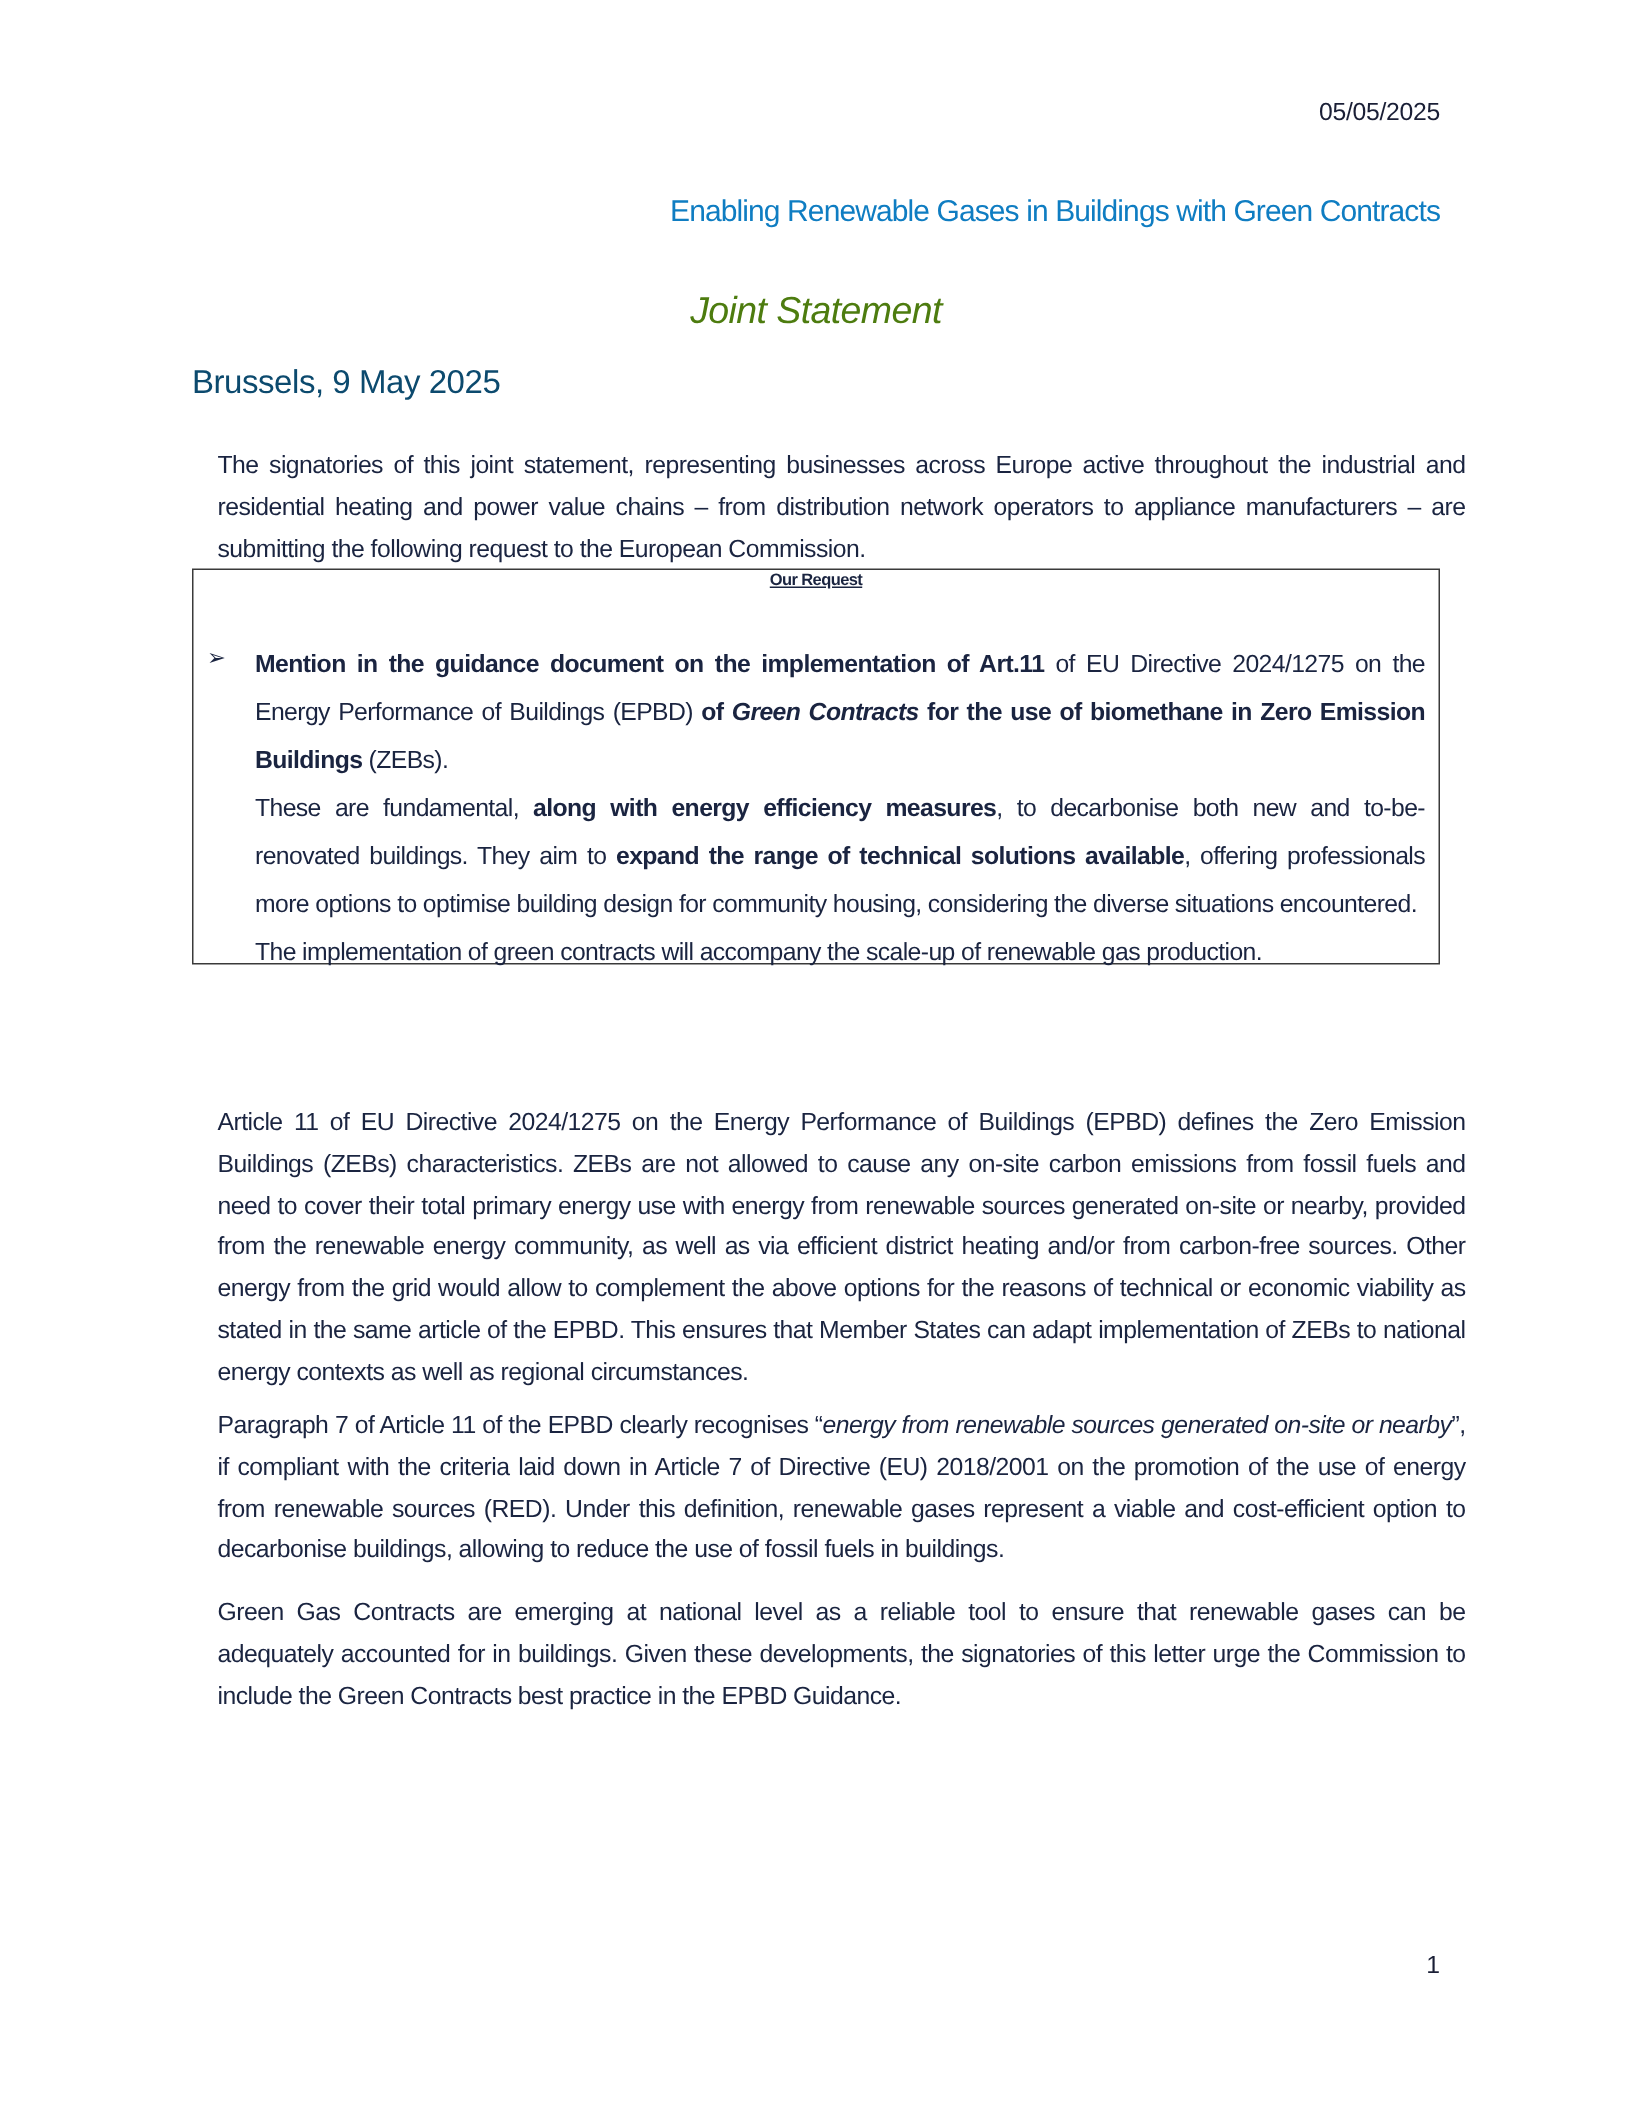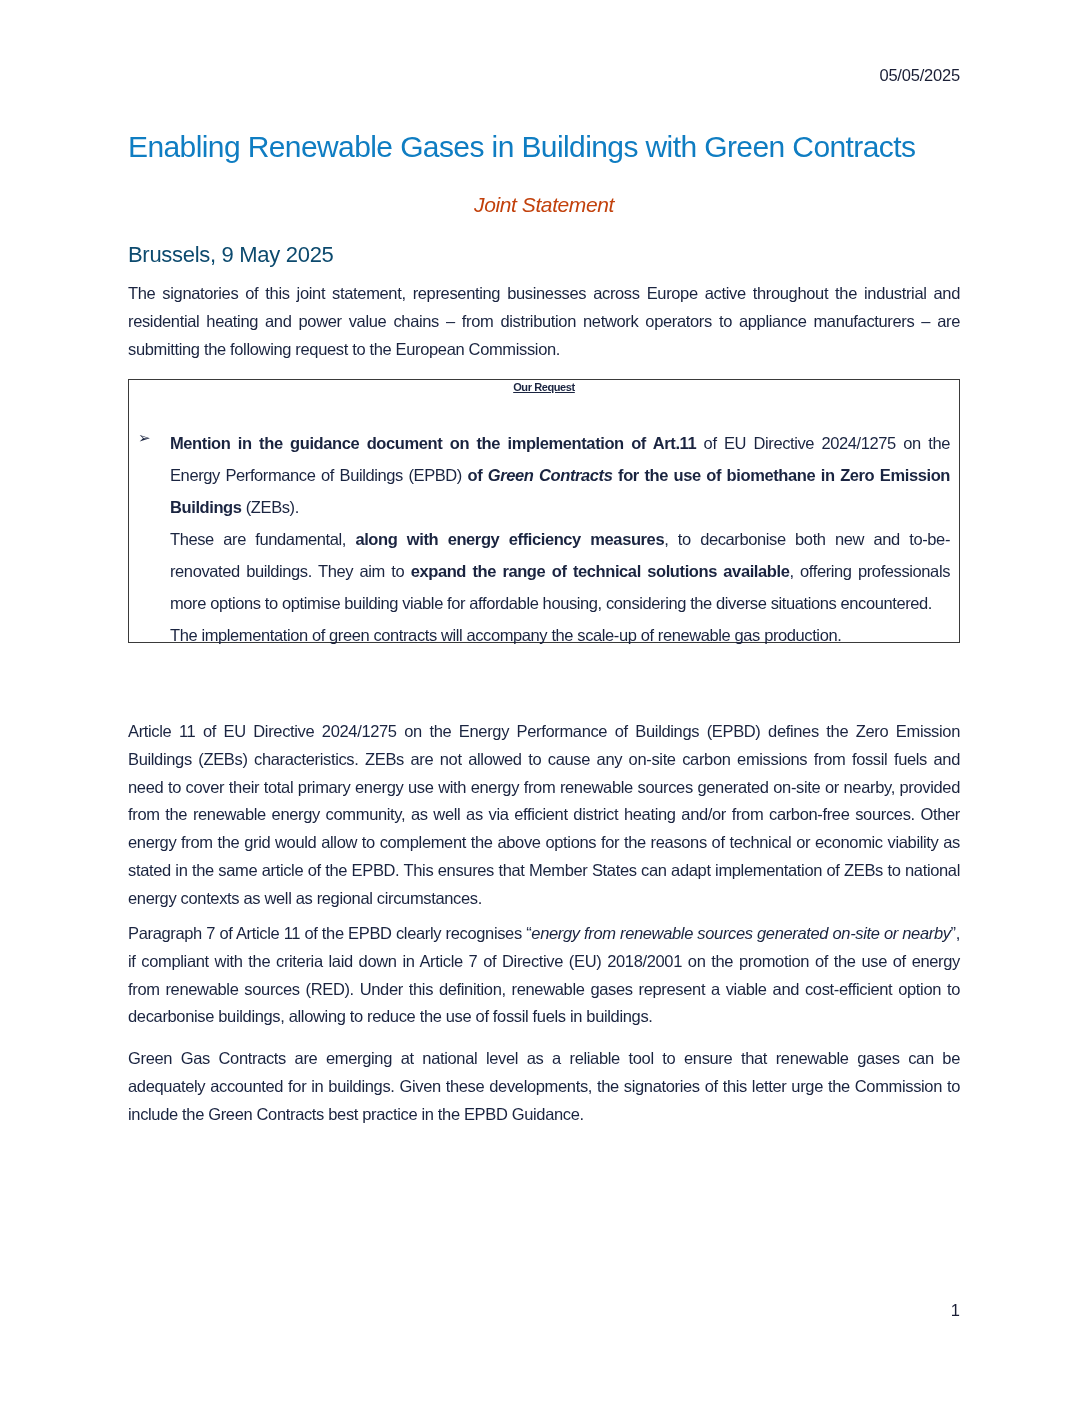--- a/index.html
+++ b/index.html
@@ -27,52 +27,52 @@
       right: 0;
       font-size: 16.5px;
       color: #1a1f36;
       letter-spacing: -0.2px;
     }
     .title {
       position: absolute;
       top: 130px;
       left: 0;
       width: 832px;
-      text-align: left;
-      font-size: 30px;
+      text-align: right;
+      font-size: 20px;
       color: #0f7dc2;
       letter-spacing: -0.6px;
       white-space: nowrap;
     }
     .subtitle {
       position: absolute;
       top: 193px;
       left: 0;
       width: 832px;
       text-align: center;
-      font-size: 21px;
+      font-size: 25px;
       font-style: italic;
-      color: #c2410c;
+      color: #4d7c0f;
       letter-spacing: -0.4px;
     }
     .place-date {
       position: absolute;
       top: 242px;
       left: 0;
       font-size: 22px;
       color: #0c4a6e;
       letter-spacing: -0.3px;
     }
     .body-text {
       font-size: 16.5px;
       line-height: 27.8px;
       text-align: justify;
       color: #1a2440;
       letter-spacing: -0.35px;
-      margin: 0;
+      margin: 17px;
     }
     .intro {
       position: absolute;
       top: 280px;
       left: 0;
       width: 832px;
     }
     .request-box {
       position: absolute;
       top: 379px;
@@ -165,21 +165,21 @@
   <div class="request-box"></div>
 
   <div class="request-heading-wrap">
     <div class="request-heading">Our Request</div>
   </div>
 
   <span class="bullet-arrow">➢</span>
 
   <div class="request-body">
     <p><b>Mention in the guidance document on the implementation of Art.11</b><span> of EU Directive 2024/1275 on the Energy Performance of Buildings (EPBD) </span><b>of </b><b><i>Green Contracts</i></b><b> for the use of biomethane in Zero Emission Buildings</b><span> (ZEBs).</span></p>
-    <p><span>These are fundamental, </span><b>along with energy efficiency measures</b><span>, to decarbonise both new and to-be-renovated buildings. They aim to </span><b>expand the range of technical solutions available</b><span>, offering professionals more options to optimise building viable for affordable housing, considering the diverse situations encountered.</span></p>
+    <p><span>These are fundamental, </span><b>along with energy efficiency measures</b><span>, to decarbonise both new and to-be-renovated buildings. They aim to </span><b>expand the range of technical solutions available</b><span>, offering professionals more options to optimise building design for community housing, considering the diverse situations encountered.</span></p>
     <p>The implementation of green contracts will accompany the scale-up of renewable gas production.</p>
   </div>
 
   <p class="body-text para-article11">Article 11 of EU Directive 2024/1275 on the Energy Performance of Buildings (EPBD) defines the Zero Emission Buildings (ZEBs) characteristics. ZEBs are not allowed to cause any on-site carbon emissions from fossil fuels and need to cover their total primary energy use with energy from renewable sources generated on-site or nearby, provided from the renewable energy community, as well as via efficient district heating and/or from carbon-free sources. Other energy from the grid would allow to complement the above options for the reasons of technical or economic viability as stated in the same article of the EPBD. This ensures that Member States can adapt implementation of ZEBs to national energy contexts as well as regional circumstances.</p>
 
   <p class="body-text para-paragraph7"><span>Paragraph 7 of Article 11 of the EPBD clearly recognises “</span><i>energy from renewable sources generated on-site or nearby</i><span>”, if compliant with the criteria laid down in Article 7 of Directive (EU) 2018/2001 on the promotion of the use of energy from renewable sources (RED). Under this definition, renewable gases represent a viable and cost-efficient option to decarbonise buildings, allowing to reduce the use of fossil fuels in buildings.</span></p>
 
   <p class="body-text para-green">Green Gas Contracts are emerging at national level as a reliable tool to ensure that renewable gases can be adequately accounted for in buildings. Given these developments, the signatories of this letter urge the Commission to include the Green Contracts best practice in the EPBD Guidance.</p>
 
   <div class="page-number">1</div>

